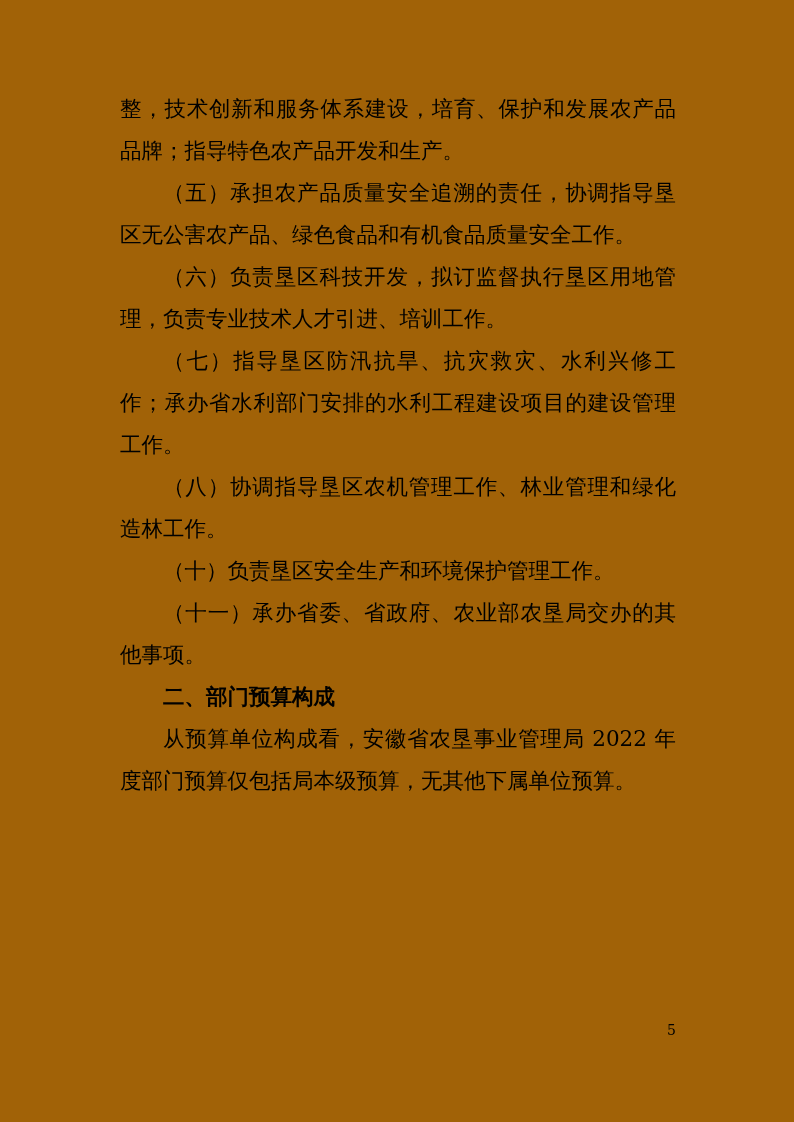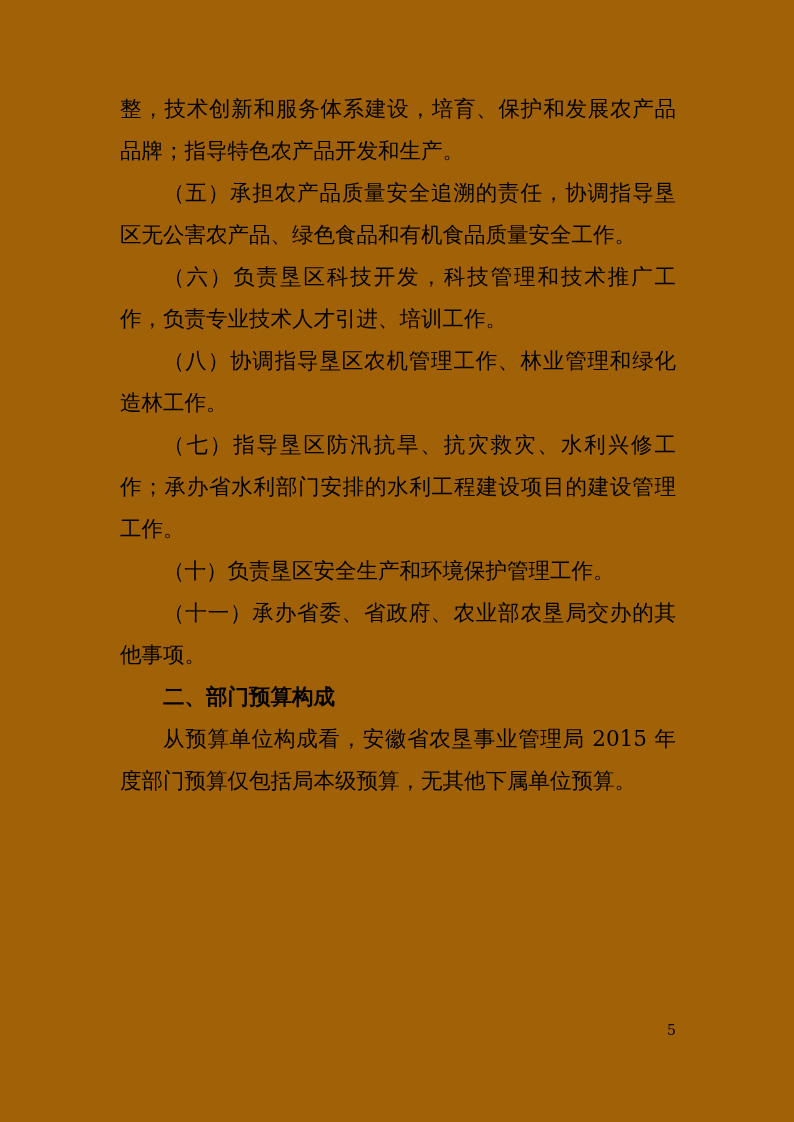--- a/index.html
+++ b/index.html
@@ -53,22 +53,22 @@
     color: #000000;
   }
 </style>
 </head>
 <body>
 
 <div class="page">
   <div class="content">
     <p class="continuation">整，技术创新和服务体系建设，培育、保护和发展农产品品牌；指导特色农产品开发和生产。</p>
     <p>（五）承担农产品质量安全追溯的责任，协调指导垦区无公害农产品、绿色食品和有机食品质量安全工作。</p>
-    <p>（六）负责垦区科技开发，科技管理和技术推广工作，负责专业技术人才引进、培训工作。</p>
+    <p>（六）负责垦区科技开发，拟订监督执行垦区用地管理，负责专业技术人才引进、培训工作。</p>
+    <p>（七）指导垦区防汛抗旱、抗灾救灾、水利兴修工作；承办省水利部门安排的水利工程建设项目的建设管理工作。</p>
     <p>（八）协调指导垦区农机管理工作、林业管理和绿化造林工作。</p>
-    <p>（七）指导垦区防汛抗旱、抗灾救灾、水利兴修工作；承办省水利部门安排的水利工程建设项目的建设管理工作。</p>
     <p>（十）负责垦区安全生产和环境保护管理工作。</p>
     <p>（十一）承办省委、省政府、农业部农垦局交办的其他事项。</p>
     <h2 class="section-heading">二、部门预算构成</h2>
-    <p>从预算单位构成看，安徽省农垦事业管理局 2015 年度部门预算仅包括局本级预算，无其他下属单位预算。</p>
+    <p>从预算单位构成看，安徽省农垦事业管理局 2022 年度部门预算仅包括局本级预算，无其他下属单位预算。</p>
   </div>
   <div class="page-number">5</div>
 </div>
 
 </body></html>

